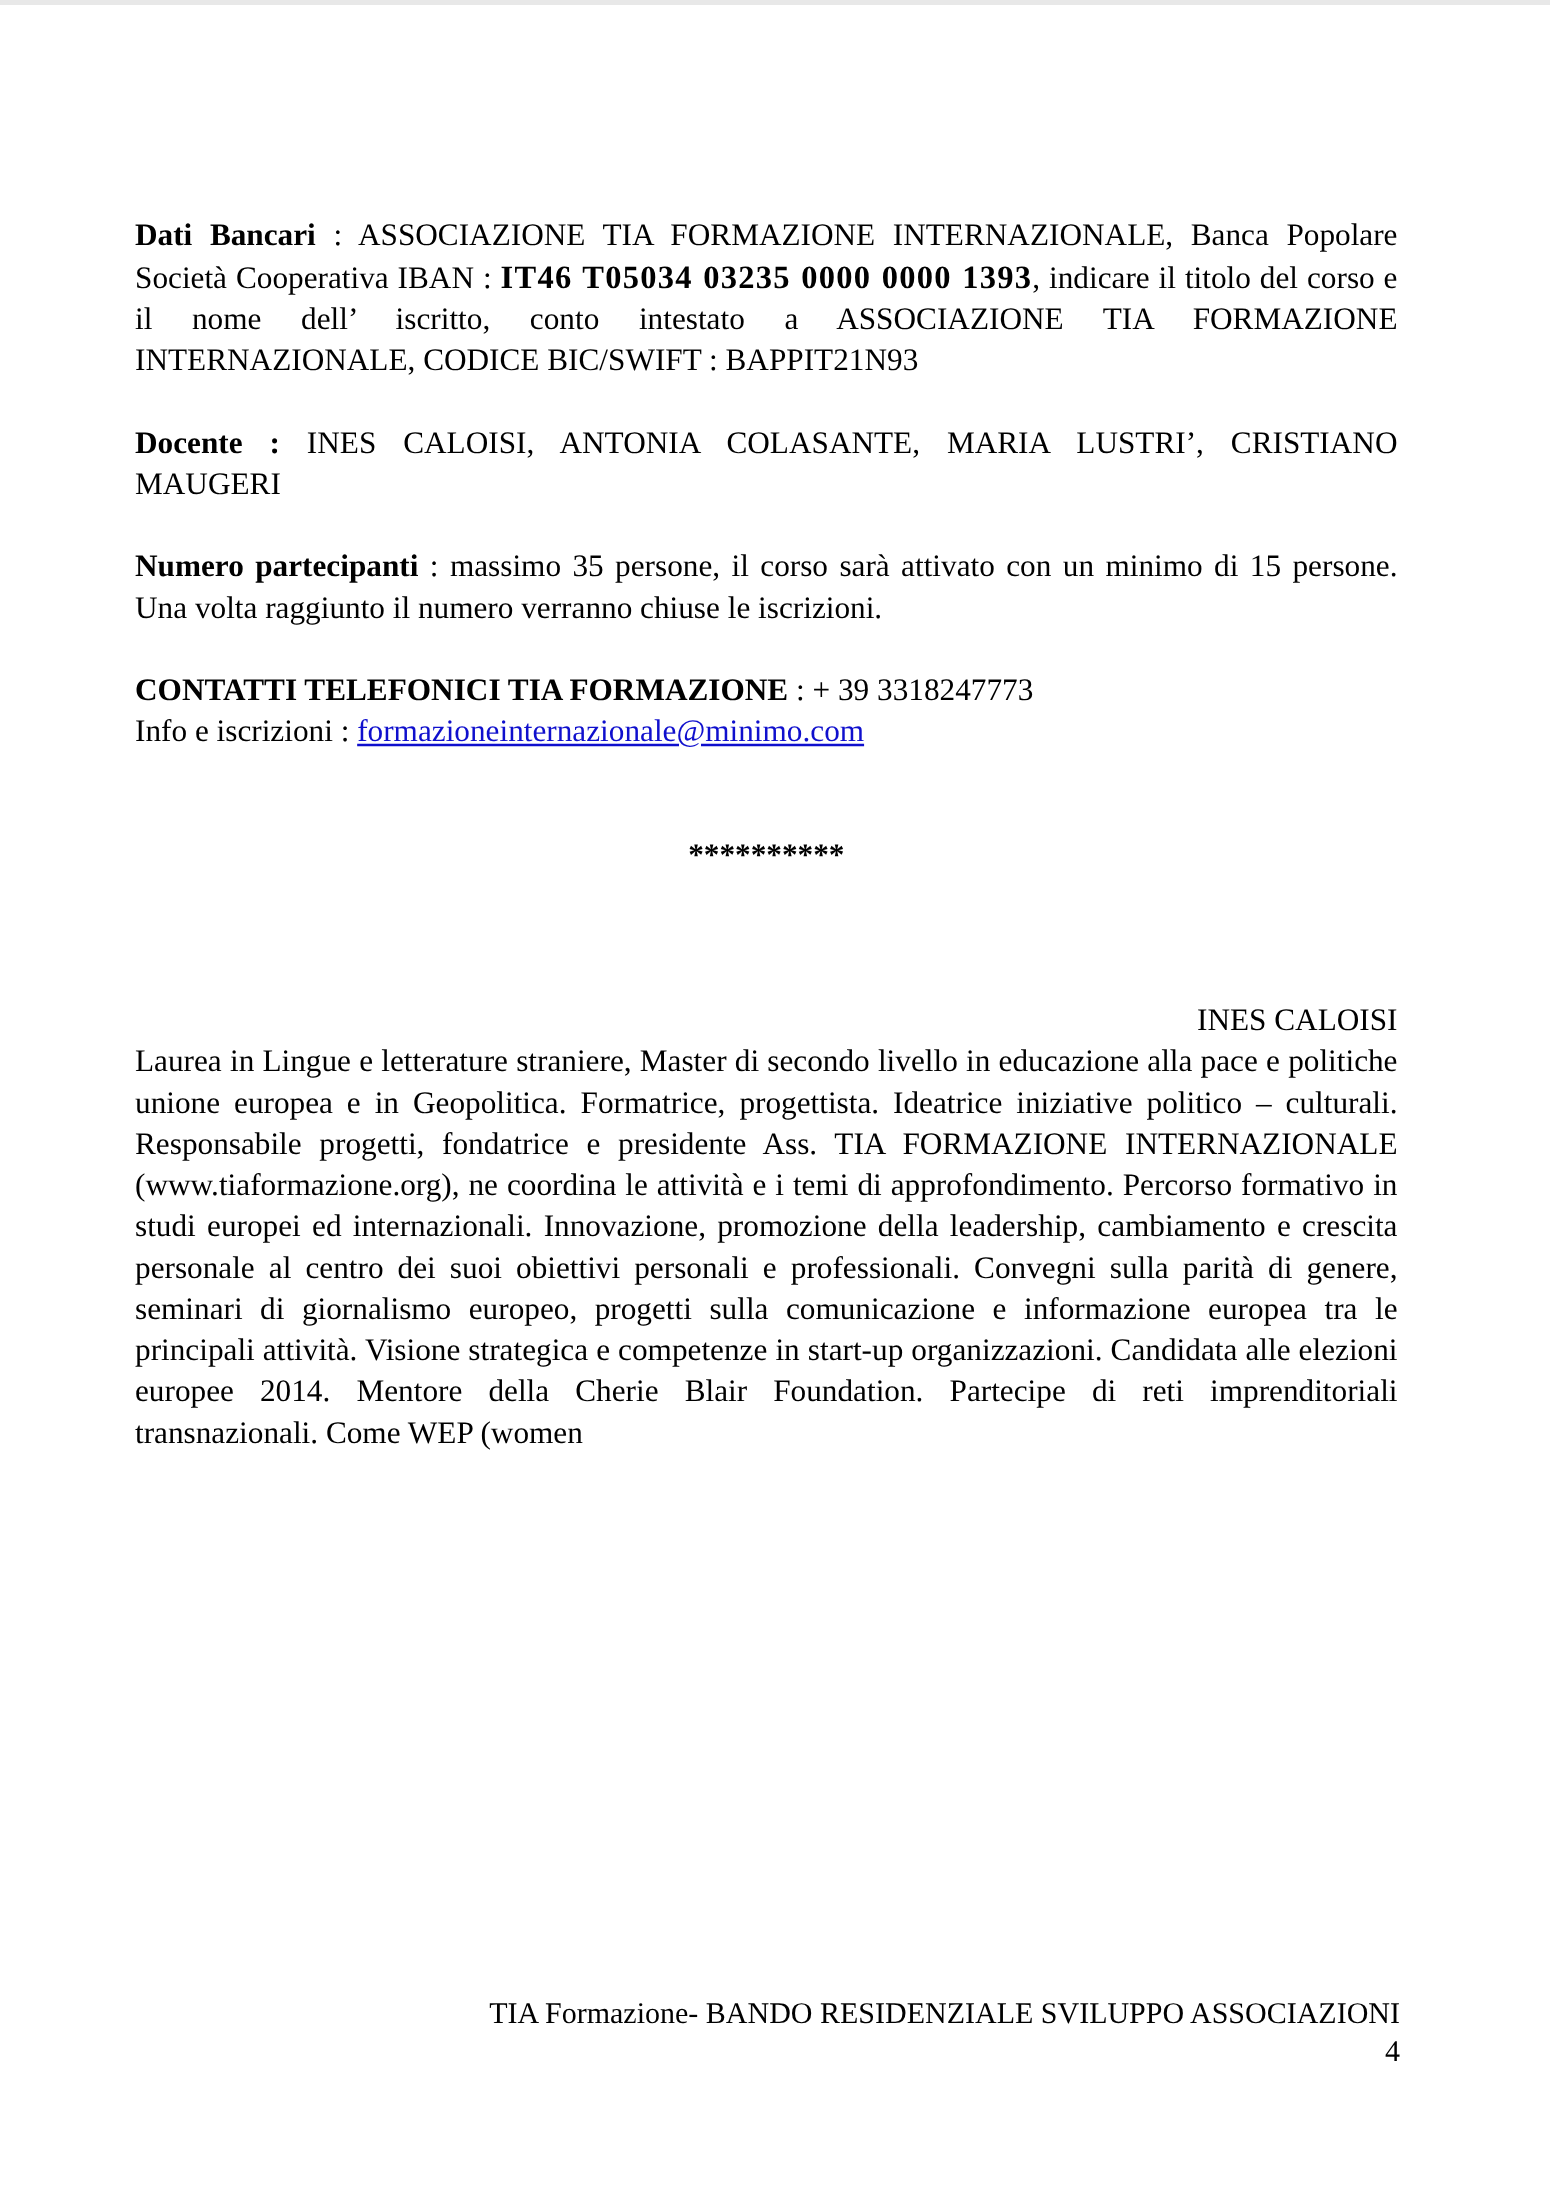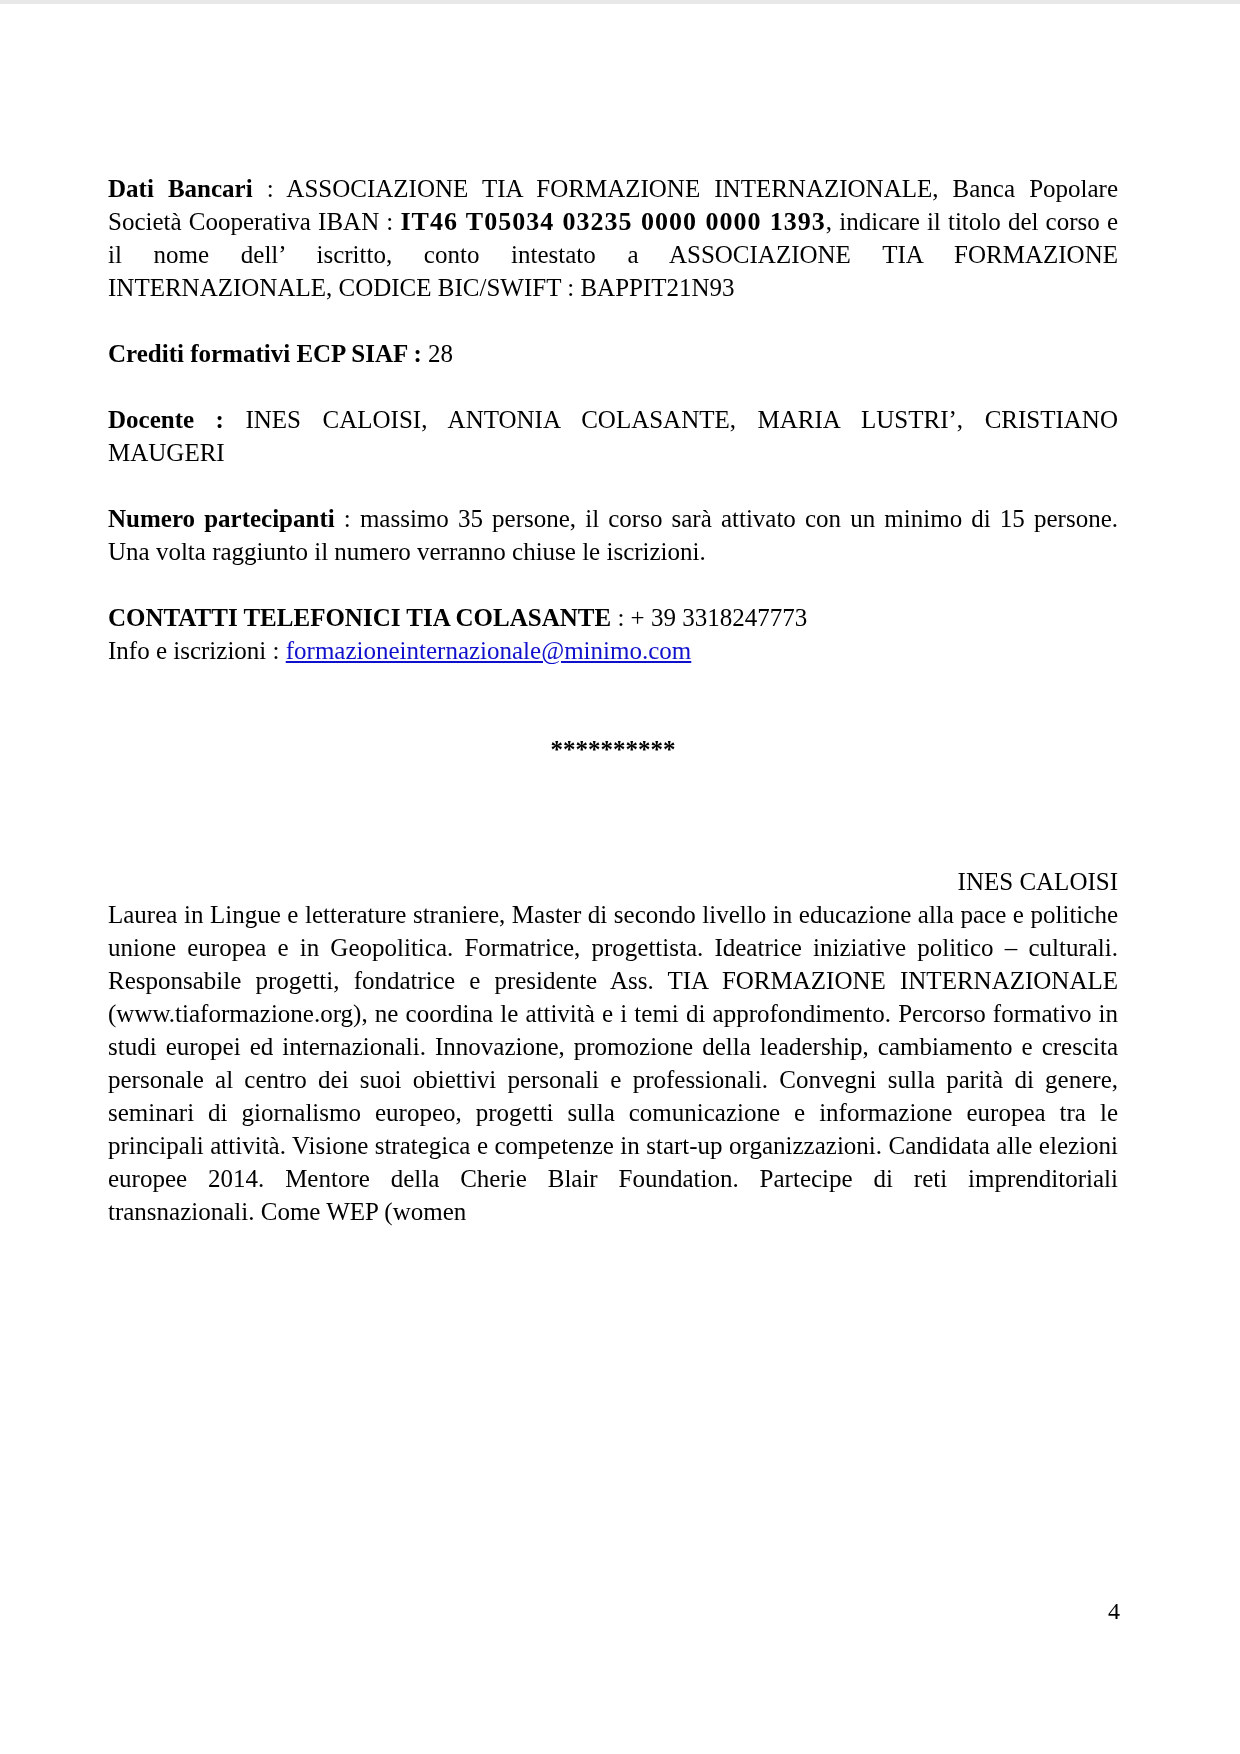--- a/index.html
+++ b/index.html
@@ -47,36 +47,36 @@
   }
 </style>
 </head>
 <body>
 
 <div class="page">
 
   <p class="para"><strong>Dati Bancari</strong><span> : ASSOCIAZIONE TIA FORMAZIONE INTERNAZIONALE, Banca Popolare Società Cooperativa IBAN : </span><span class="iban">IT46 T05034 03235 0000 0000 1393</span><span>, indicare il titolo del corso e il nome dell’ iscritto, conto intestato a ASSOCIAZIONE TIA FORMAZIONE INTERNAZIONALE, CODICE BIC/SWIFT : BAPPIT21N93</span></p>
 
 
-  <p class="para"><strong>Crediti formativi ECP SIAF :</strong><span> 28</span></p>
 
 
   <p class="para"><strong>Docente :</strong><span> INES CALOISI, ANTONIA COLASANTE, MARIA LUSTRI’, CRISTIANO MAUGERI</span></p>
 
   <p class="para"><strong>Numero partecipanti</strong><span> : massimo 35 persone, il corso sarà attivato con un minimo di 15 persone. Una volta raggiunto il numero verranno chiuse le iscrizioni.</span></p>
 
   <div class="contact-block">
-    <div class="line"><strong>CONTATTI TELEFONICI TIA COLASANTE</strong><span> : + 39 3318247773</span></div>
+    <div class="line"><strong>CONTATTI TELEFONICI TIA FORMAZIONE</strong><span> : + 39 3318247773</span></div>
     <div class="line"><span>Info e iscrizioni : </span><a class="email-link">formazioneinternazionale@minimo.com</a></div>
   </div>
 
   <p class="separator">**********</p>
 
 
   <p class="subheading">INES CALOISI</p>
 
   <p class="bio">Laurea in Lingue e letterature straniere, Master di secondo livello in educazione alla pace e politiche unione europea e in Geopolitica. Formatrice, progettista. Ideatrice iniziative politico – culturali. Responsabile progetti, fondatrice e presidente Ass. TIA FORMAZIONE INTERNAZIONALE (www.tiaformazione.org), ne coordina le attività e i temi di approfondimento. Percorso formativo in studi europei ed internazionali. Innovazione, promozione della leadership, cambiamento e crescita personale al centro dei suoi obiettivi personali e professionali. Convegni sulla parità di genere, seminari di giornalismo europeo, progetti sulla comunicazione e informazione europea tra le principali attività. Visione strategica e competenze in start-up organizzazioni. Candidata alle elezioni europee 2014. Mentore della Cherie Blair Foundation. Partecipe di reti imprenditoriali transnazionali. Come WEP (women</p>
 
   <div class="footer">
+    <div>TIA Formazione- BANDO RESIDENZIALE SVILUPPO ASSOCIAZIONI</div>
     <div>4</div>
   </div>
 
 </div>
 
 </body></html>

